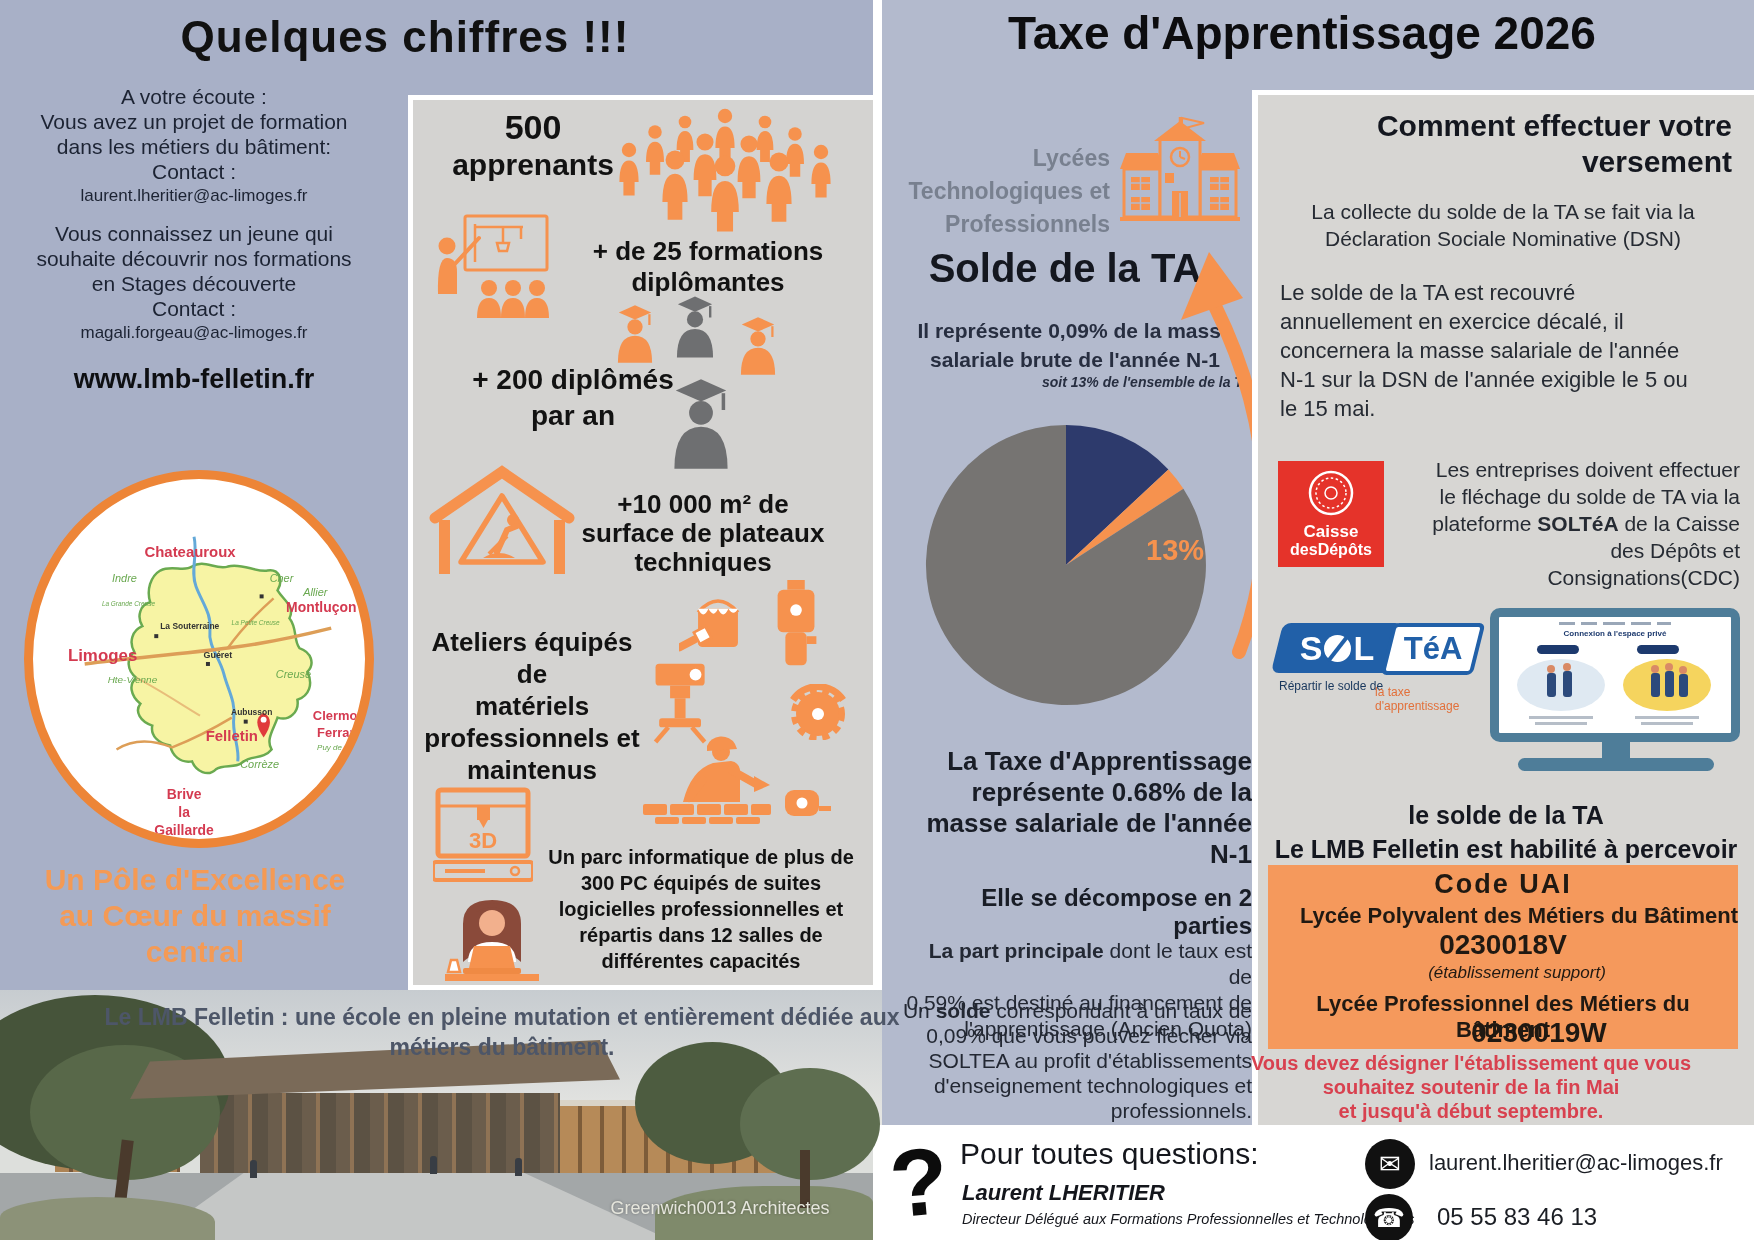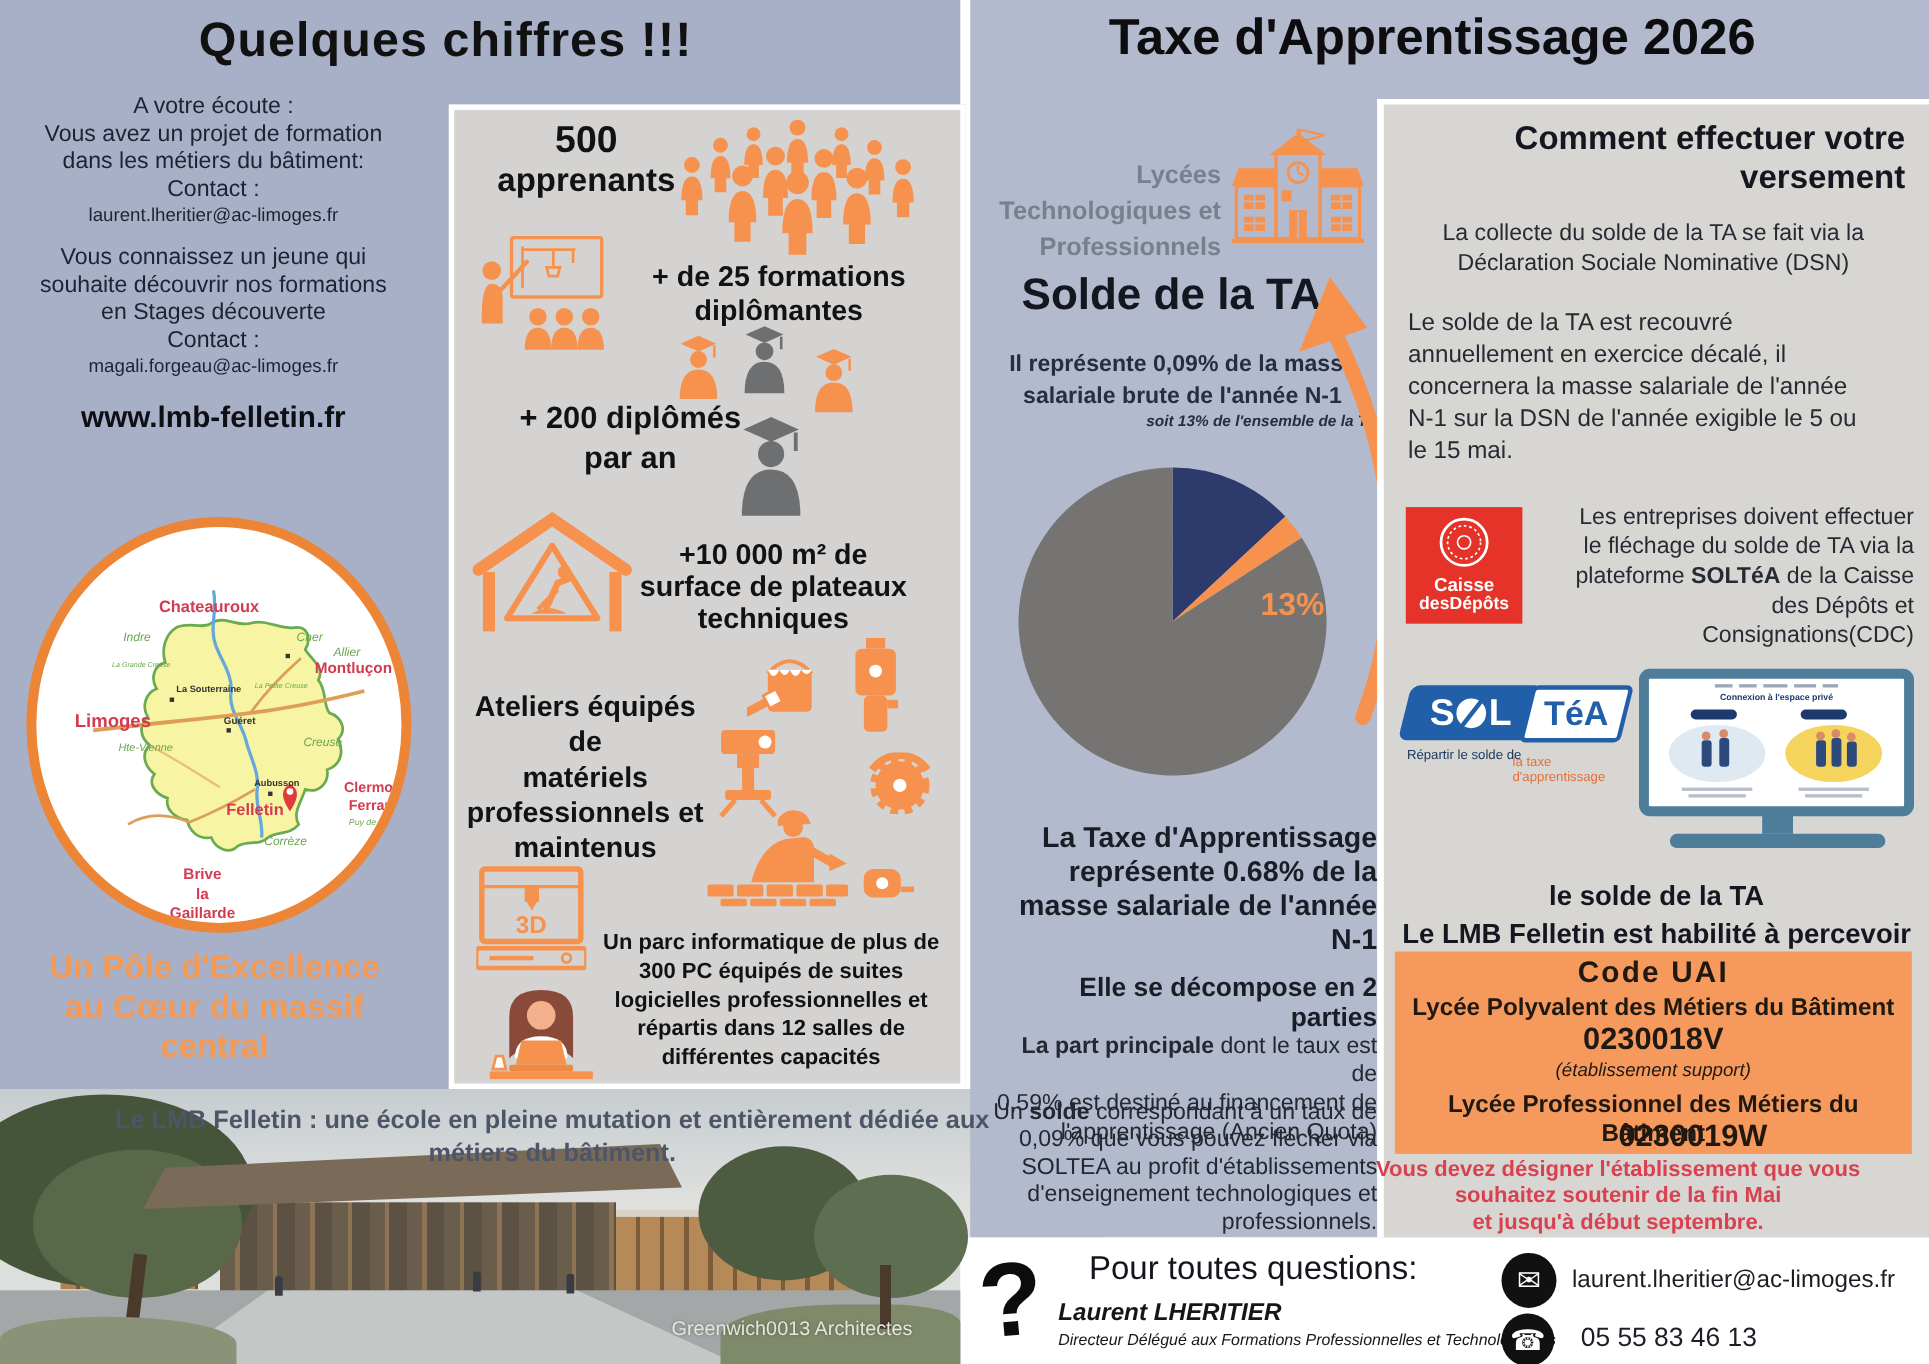--- a/index.html
+++ b/index.html
@@ -59,21 +59,21 @@
   .habilite{left:1258px;top:798px;width:496px;font-size:25px;line-height:34px;font-weight:800;color:#14171f;}
   .uai-box{left:1268px;top:865px;width:470px;height:184px;background:#f5995c;color:#201912;}
   .uai-h{top:4px;left:0;width:100%;font-size:27px;font-weight:800;letter-spacing:2px;}
   .uai-l{left:0;width:100%;font-size:22px;font-weight:600;}
   .uai-c{left:0;width:100%;font-size:28px;font-weight:800;}
   .uai-n{left:0;width:100%;font-size:17px;}
   .warning{left:1236px;top:1051px;width:470px;font-size:20px;line-height:24px;font-weight:600;color:#d8414f;}
   .warning .b{font-weight:800;}
   
   .qmark{left:890px;top:1128px;font-size:95px;font-weight:800;color:#0c0c0c;transform:rotate(-5deg);}
-  .f-q{left:990px;top:1137px;font-size:30px;color:#14161c;}
+  .f-q{left:960px;top:1137px;font-size:30px;color:#14161c;}
   .f-name{left:962px;top:1180px;font-size:22px;color:#14161c;}
   .f-role{left:962px;top:1211px;font-size:14.5px;color:#14161c;}
   .cicon{width:50px;height:50px;background:#111;border-radius:50%;color:#fff;
          display:flex;align-items:center;justify-content:center;font-size:26px;}
   .f-email{left:1429px;top:1150px;font-size:22px;color:#1b1e24;}
   .f-phone{left:1437px;top:1203px;font-size:24px;color:#1b1e24;}
   
   .soltea{left:1277px;top:623px;width:210px;height:80px;}
   .sol-badge{position:absolute;left:0;top:0;width:120px;height:50px;}
   .sol-badge .bg{position:absolute;inset:0;background:#2160a8;transform:skewX(-14deg);border-radius:8px;}
@@ -555,23 +555,23 @@
     <div class="mon-base"></div>
   </div>
 
   <div class="abs habilite ctr">
     <div>le solde de la TA</div>
     <div>Le LMB Felletin est habilité à percevoir</div>
   </div>
 
   <div class="abs uai-box ctr">
     <div class="abs uai-h">Code UAI</div>
-    <div class="abs uai-l" style="top:38px;">Lycée Polyvalent des Métiers du Bâtiment</div>
+    <div class="abs uai-l" style="top:38px;text-align:right;">Lycée Polyvalent des Métiers du Bâtiment</div>
     <div class="abs uai-c" style="top:64px;">0230018V</div>
-    <div class="abs uai-n it" style="top:98px;">(établissement support)</div>
+    <div class="abs uai-n it" style="top:98px;margin-left:14px;">(établissement support)</div>
     <div class="abs uai-l" style="top:126px;">Lycée Professionnel des Métiers du Bâtiment</div>
     <div class="abs uai-c" style="top:152px;padding-left:36px;">0230019W</div>
   </div>
 
   <div class="abs warning ctr">
     <div>Vous devez désigner l'établissement que vous</div>
     <div><span>souhaitez soutenir de la </span><span class="b">fin Mai</span></div>
     <div><span>et jusqu'à début </span><span class="b">septembre.</span></div>
   </div>
 

